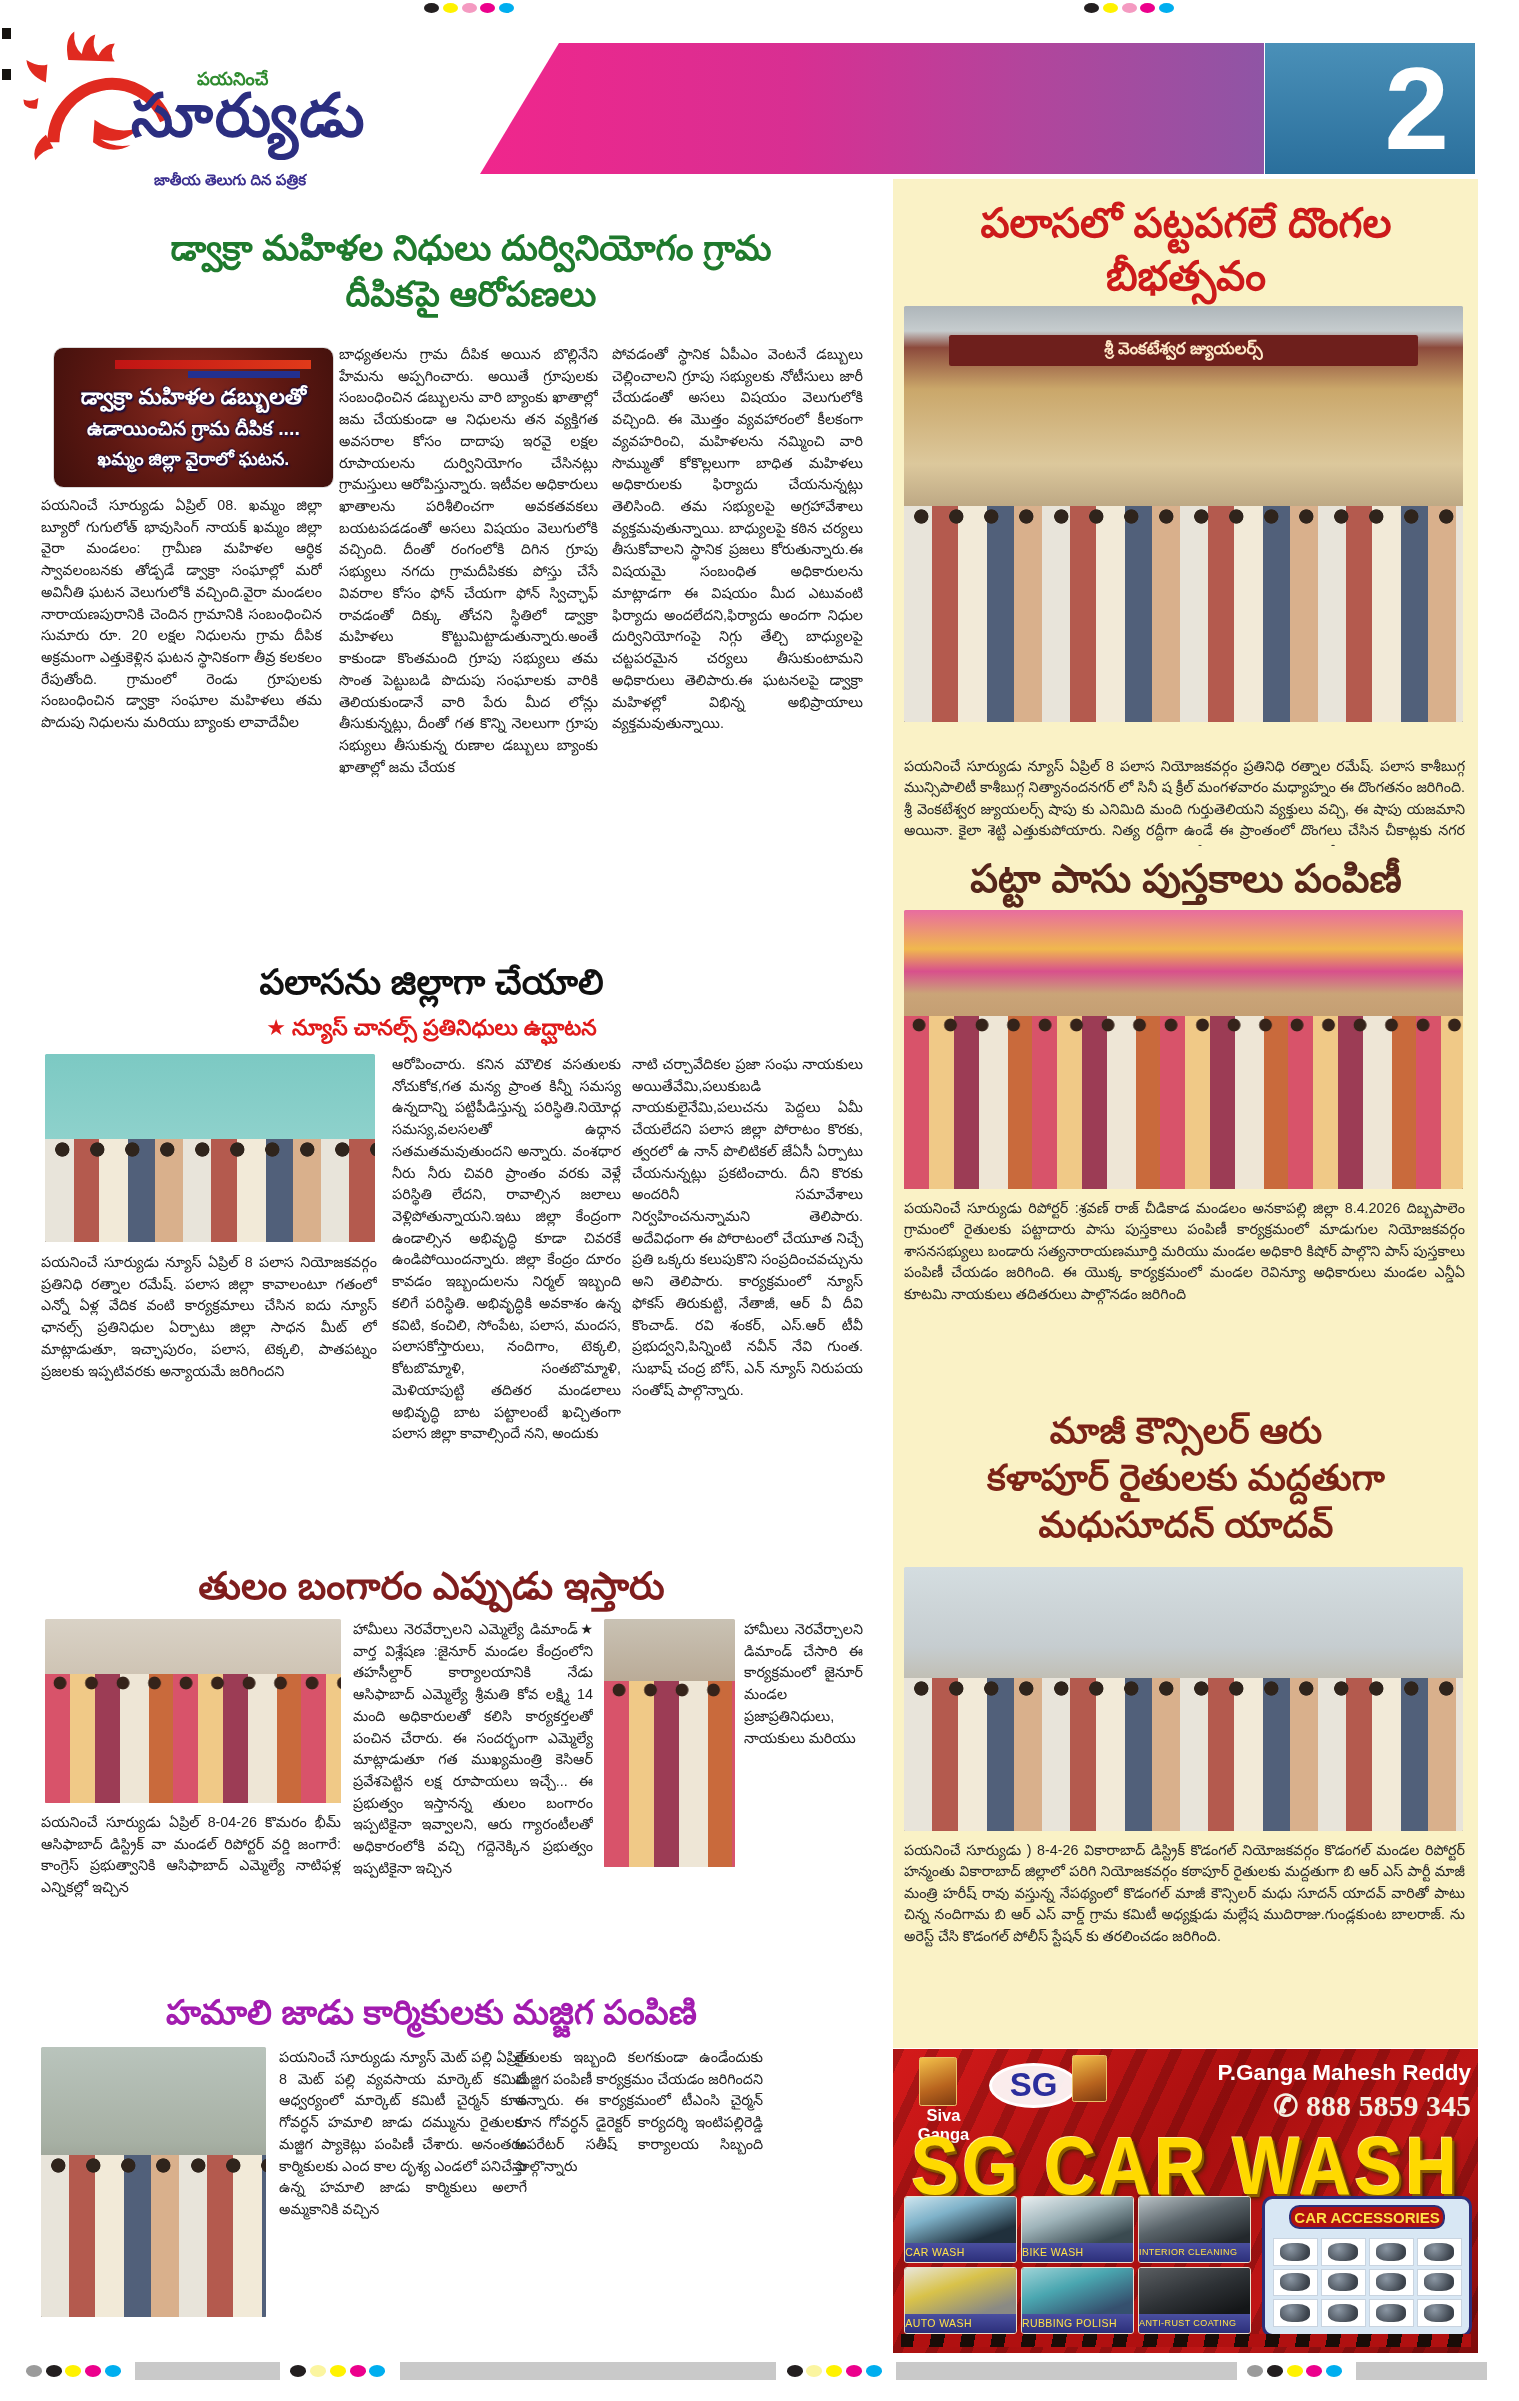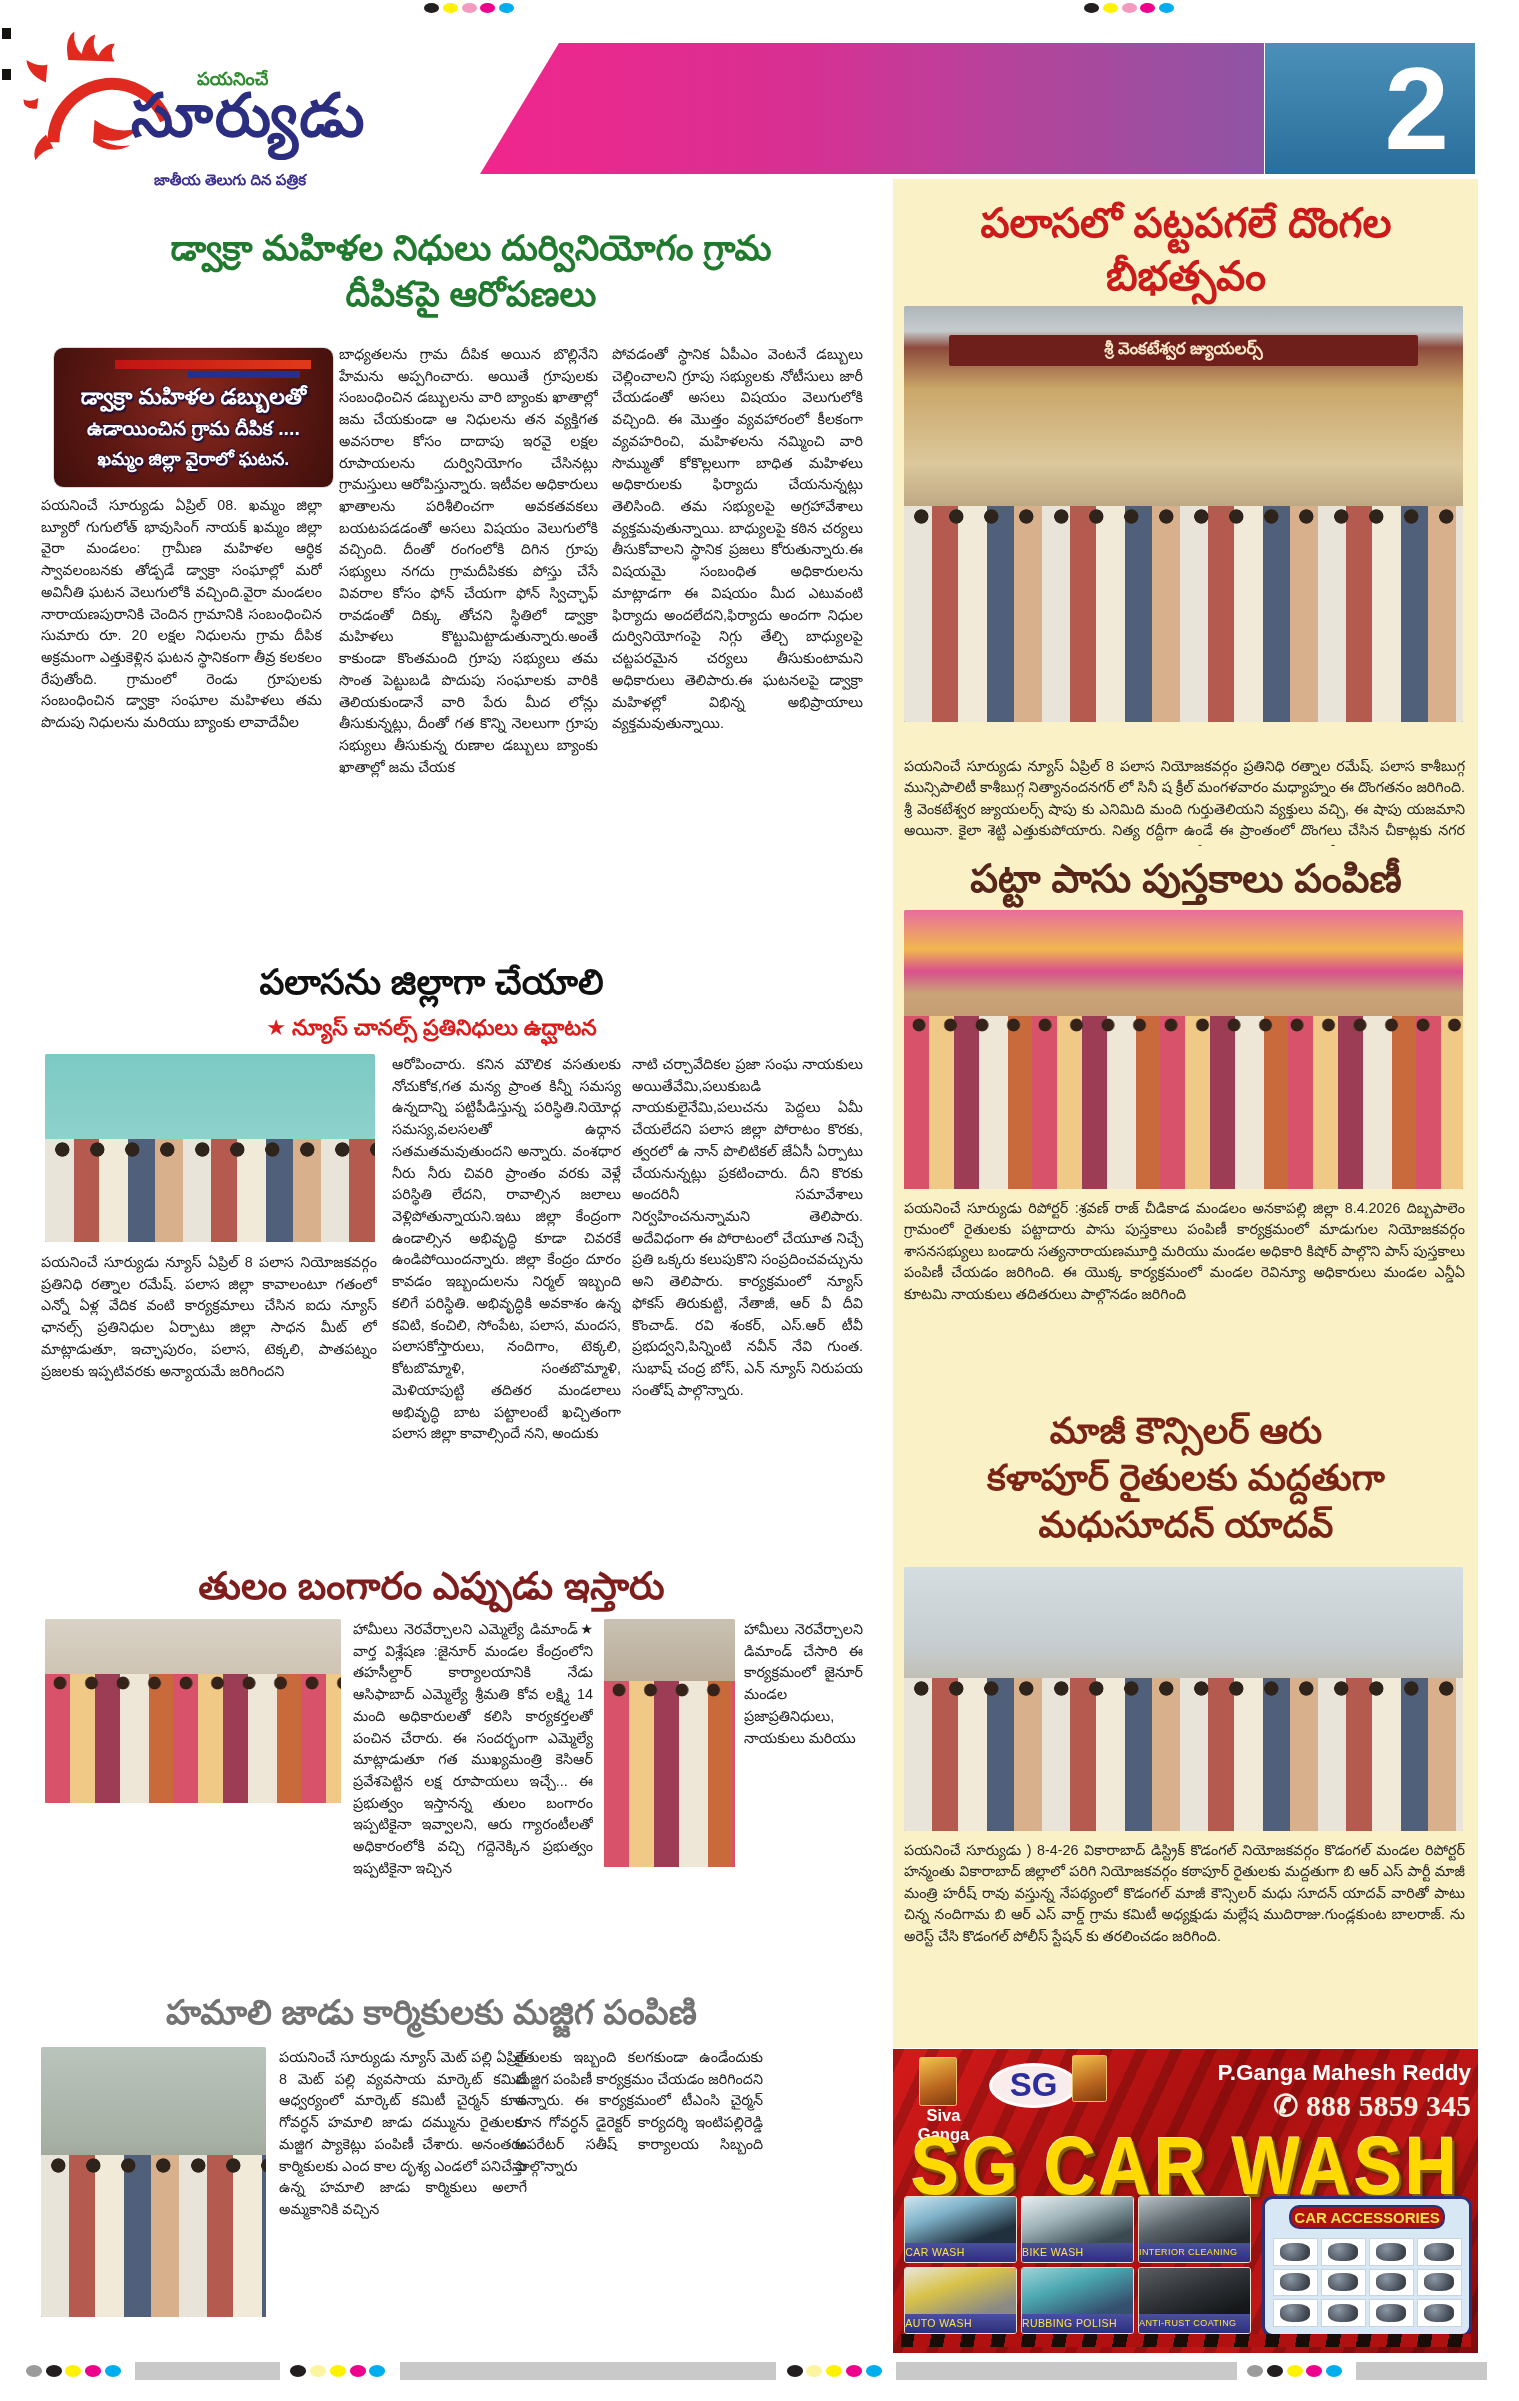--- a/index.html
+++ b/index.html
@@ -24,21 +24,21 @@
   .page-num{color:#ffffff;font-size:116px;font-weight:800;padding-right:26px;line-height:1;}
 
   
   .hl{font-weight:800;text-align:center;line-height:1.3;}
   .hl-green{color:#1f7a2d;font-size:35px;}
   .hl-black{color:#111111;font-size:35px;}
   .hl-red{color:#cc1a1a;font-size:41px;}
   .hl-brown{color:#56261a;font-size:39px;}
   .hl-maroon{color:#7b2317;font-size:36px;}
   .hl-dkmaroon{color:#7f1d1d;font-size:38px;}
-  .hl-wine{color:#737373;font-size:34px;}
+  .hl-wine{color:#a21caf;font-size:34px;}
   .sub-red{color:#e01b1b;font-size:22px;font-weight:bold;text-align:center;}
 
   
   .body-txt{font-size:14.3px;line-height:1.52;text-align:justify;color:#202020;overflow:hidden;}
   .body-txt-cream{font-size:14.3px;line-height:1.5;text-align:justify;color:#262626;overflow:hidden;}
 
   
   .cream-panel{background:#faf2c6;}
 
   
@@ -155,20 +155,21 @@
   </div>
   <div class="abs body-txt" style="left:41px;top:1252px;width:336px;height:248px;">పయనించే సూర్యుడు న్యూస్ ఏప్రిల్ 8 పలాస నియోజకవర్గం ప్రతినిధి రత్నాల రమేష్. పలాస జిల్లా కావాలంటూ గతంలో ఎన్నో ఏళ్ల వేదిక వంటి కార్యక్రమాలు చేసిన ఐదు న్యూస్ ఛానల్స్ ప్రతినిధుల ఏర్పాటు జిల్లా సాధన మీట్ లో మాట్లాడుతూ, ఇచ్ఛాపురం, పలాస, టెక్కలి, పాతపట్నం ప్రజలకు ఇప్పటివరకు అన్యాయమే జరిగిందని</div>
   <div class="abs body-txt" style="left:392px;top:1054px;width:229px;height:450px;">ఆరోపించారు. కనిన మౌలిక వసతులకు నోచుకోక,గత మన్య ప్రాంత కిన్నీ సమస్య ఉన్నదాన్ని పట్టిపీడిస్తున్న పరిస్థితి.నియోధ్గ సమస్య,వలసలతో ఉధ్గాన సతమతమవుతుందని అన్నారు. వంశధార నీరు నీరు చివరి ప్రాంతం వరకు వెళ్లే పరిస్థితి లేదని, రావాల్సిన జలాలు వెళ్లిపోతున్నాయని.ఇటు జిల్లా కేంద్రంగా ఉండాల్సిన అభివృద్ధి కూడా చివరకే ఉండిపోయిందన్నారు. జిల్లా కేంద్రం దూరం కావడం ఇబ్బందులను నిర్మల్ ఇబ్బంది కలిగే పరిస్థితి. అభివృద్ధికి అవకాశం ఉన్న కవిటి, కంచిలి, సోంపేట, పలాస, మందస, పలాసకోస్తారులు, నందిగాం, టెక్కలి, కోటబొమ్మాళి, సంతబొమ్మాళి, మెళియాపుట్టి తదితర మండలాలు అభివృద్ధి బాట పట్టాలంటే ఖచ్చితంగా పలాస జిల్లా కావాల్సిందే నని, అందుకు</div>
   <div class="abs body-txt" style="left:632px;top:1054px;width:231px;height:450px;">నాటి చర్చావేదికల ప్రజా సంఘ నాయకులు అయితేవేమి,పలుకుబడి నాయకులైనేమి,పలుచను పెద్దలు ఏమీ చేయలేదని పలాస జిల్లా పోరాటం కొరకు, త్వరలో ఉ నాన్ పొలిటికల్ జేఏసీ ఏర్పాటు చేయనున్నట్లు ప్రకటించారు. దీని కొరకు అందరినీ సమావేశాలు నిర్వహించనున్నామని తెలిపారు. అదేవిధంగా ఈ పోరాటంలో చేయూత నిచ్చే ప్రతి ఒక్కరు కలుపుకొని సంప్రదించవచ్చును అని తెలిపారు. కార్యక్రమంలో న్యూస్ ఫోకస్ తిరుకుట్టి, నేతాజీ, ఆర్ వీ దీవి కొంచాడ్. రవి శంకర్, ఎస్.ఆర్ టీవీ ప్రభుద్వని,పిన్నింటి నవీన్ నేవి గుంత. సుభాష్ చంద్ర బోస్, ఎన్ న్యూస్ నిరుపయ సంతోష్ పాల్గొన్నారు.</div>
 
   <div class="abs hl hl-dkmaroon" style="left:75px;top:1562px;width:713px;">తులం బంగారం ఎప్పుడు ఇస్తారు</div>
 
   <div class="abs photo" style="left:45px;top:1619px;width:296px;height:184px;background:linear-gradient(180deg,#d9d2c6 0%,#cbbfae 40%,#9a8874 100%);">
     <div class="crowd-warm" style="height:70%;"></div>
   </div>
+  <div class="abs body-txt" style="left:41px;top:1812px;width:300px;height:176px;">పయనించే సూర్యుడు ఏప్రిల్ 8-04-26 కొమరం భీమ్ ఆసిఫాబాద్ డిస్ట్రిక్ వా మండల్ రిపోర్టర్ వర్డి జంగారే: కాంగ్రెస్ ప్రభుత్వానికి ఆసిఫాబాద్ ఎమ్మెల్యే నాటిఫళ్ల ఎన్నికల్లో ఇచ్చిన</div>
   <div class="abs body-txt" style="left:353px;top:1619px;width:240px;height:371px;">హామీలు నెరవేర్చాలని ఎమ్మెల్యే డిమాండ్★ వార్త విశ్లేషణ :జైనూర్ మండల కేంద్రంలోని తహసీల్దార్ కార్యాలయానికి నేడు ఆసిఫాబాద్ ఎమ్మెల్యే శ్రీమతి కోవ లక్ష్మి 14 మంది అధికారులతో కలిసి కార్యకర్తలతో పంచిన చేరారు. ఈ సందర్భంగా ఎమ్మెల్యే మాట్లాడుతూ గత ముఖ్యమంత్రి కెసిఆర్ ప్రవేశపెట్టిన లక్ష రూపాయలు ఇచ్చే... ఈ ప్రభుత్వం ఇస్తానన్న తులం బంగారం ఇప్పటికైనా ఇవ్వాలని, ఆరు గ్యారంటీలతో అధికారంలోకి వచ్చి గద్దెనెక్కిన ప్రభుత్వం ఇప్పటికైనా ఇచ్చిన</div>
   <div class="abs" style="left:604px;top:1619px;width:259px;height:371px;">
     <div class="photo" style="float:left;width:131px;height:248px;margin:0 9px 6px 0;background:linear-gradient(180deg,#c9c2b4 0%,#b4a28c 35%,#8c5a4a 70%,#5c463a 100%);position:relative;">
       <div class="crowd-warm" style="height:75%;"></div>
     </div>
     <div class="body-txt" style="height:371px;">హామీలు నెరవేర్చాలని డిమాండ్ చేసారి ఈ కార్యక్రమంలో జైనూర్ మండల ప్రజాప్రతినిధులు, నాయకులు మరియు</div>
   </div>
 
   <div class="abs hl hl-wine" style="left:75px;top:1990px;width:713px;">హమాలి జాడు కార్మికులకు మజ్జిగ పంపిణి</div>
 

